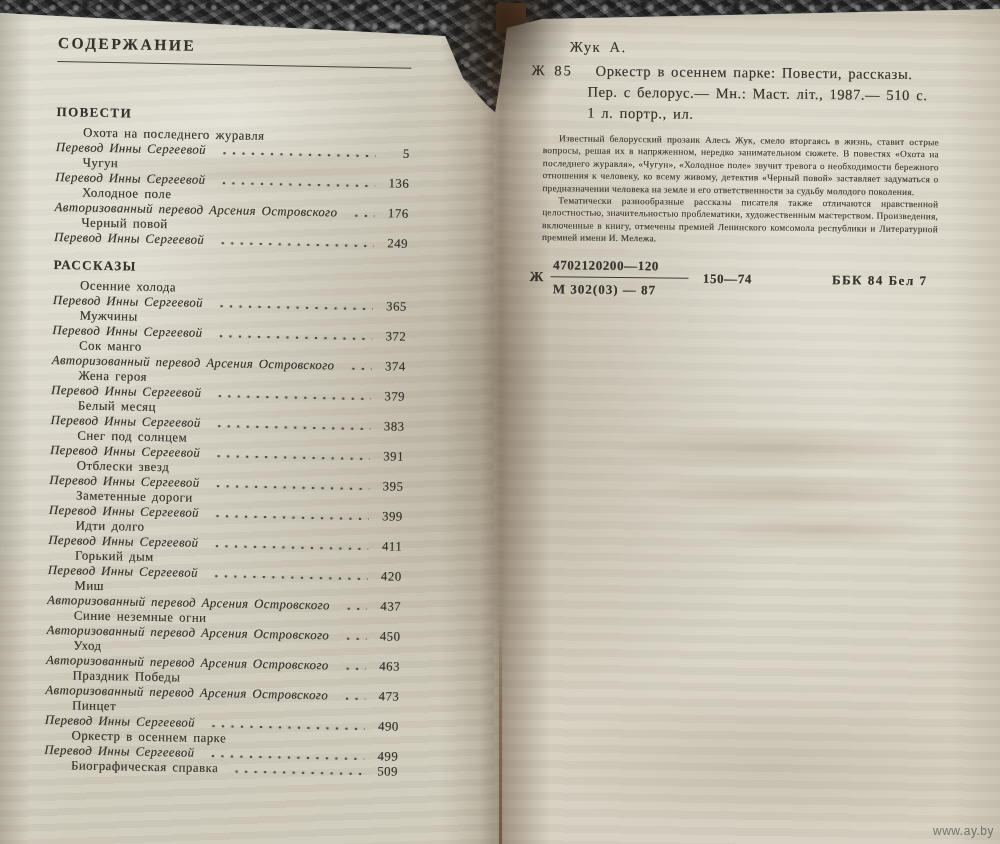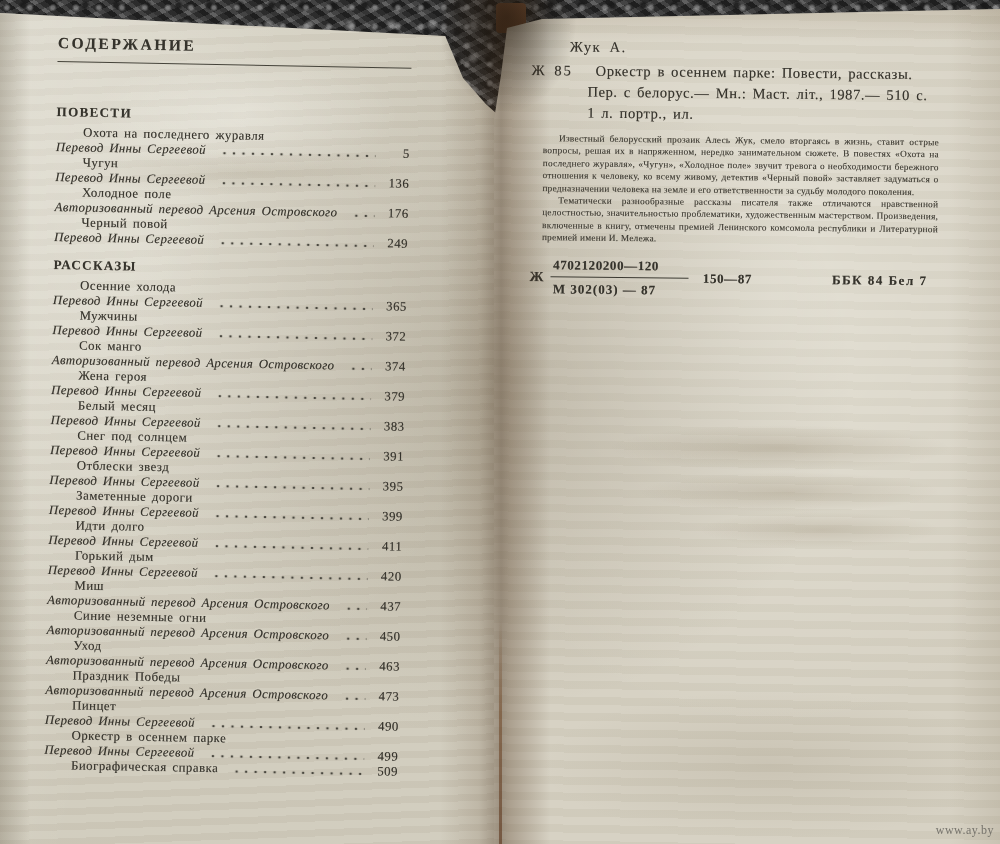--- a/index.html
+++ b/index.html
@@ -80,21 +80,21 @@
   .catalog{display:flex;align-items:center;margin-top:13px;
     font-weight:bold;font-size:13px;letter-spacing:.6px;}
   .cat-letter{font-size:14px;margin-right:7px;}
   .frac{display:flex;flex-direction:column;}
   .frac-num{padding:0 30px 3px 2px;border-bottom:1.7px solid #3c3a32;}
   .frac-den{padding:4px 0 0 2px;letter-spacing:1px;}
   .cat-code{margin-left:14px;}
   .cat-bbk{margin-left:auto;margin-right:10px;letter-spacing:1.5px;}
 
   .watermark{position:absolute;right:6px;bottom:6px;z-index:7;
-    font-family:Liberation Serif, serif;font-size:12px;
+    font-family:Liberation Sans, sans-serif;font-size:12px;
     color:rgba(108,105,99,.9);letter-spacing:.5px;}
 </style>
 </head>
 <body>
 
 <div class="stage">
   <div class="spine"></div>
 
   <div class="page page-left"></div>
   <div class="page page-right"></div>
@@ -248,21 +248,21 @@
     <div class="annotation">
         <p>Известный белорусский прозаик Алесь Жук, смело вторгаясь в жизнь, ставит острые вопросы, решая их в напряженном, нередко занимательном сюжете. В повестях «Охота на последнего журавля», «Чугун», «Холодное поле» звучит тревога о необходимости бережного отношения к человеку, ко всему живому, детектив «Черный повой» заставляет задуматься о предназначении человека на земле и его ответственности за судьбу молодого поколения.</p>
         <p>Тематически разнообразные рассказы писателя также отличаются нравственной целостностью, значительностью проблематики, художественным мастерством. Произведения, включенные в книгу, отмечены премией Ленинского комсомола республики и Литературной премией имени И. Мележа.</p>
       </div>
     <div class="catalog">
       <span class="cat-letter">Ж</span>
       <span class="frac">
         <span class="frac-num">4702120200—120</span>
         <span class="frac-den">М 302(03) — 87</span>
       </span>
-      <span class="cat-code">150—87</span>
+      <span class="cat-code">150—74</span>
       <span class="cat-bbk">ББК 84 Бел 7</span>
     </div>
   </div>
 
   <div class="gutter-shade"></div>
   <div class="gutter-top"></div>
   <div class="gutter-line"></div>
 
   <div class="watermark">www.ay.by</div>
 </div>

